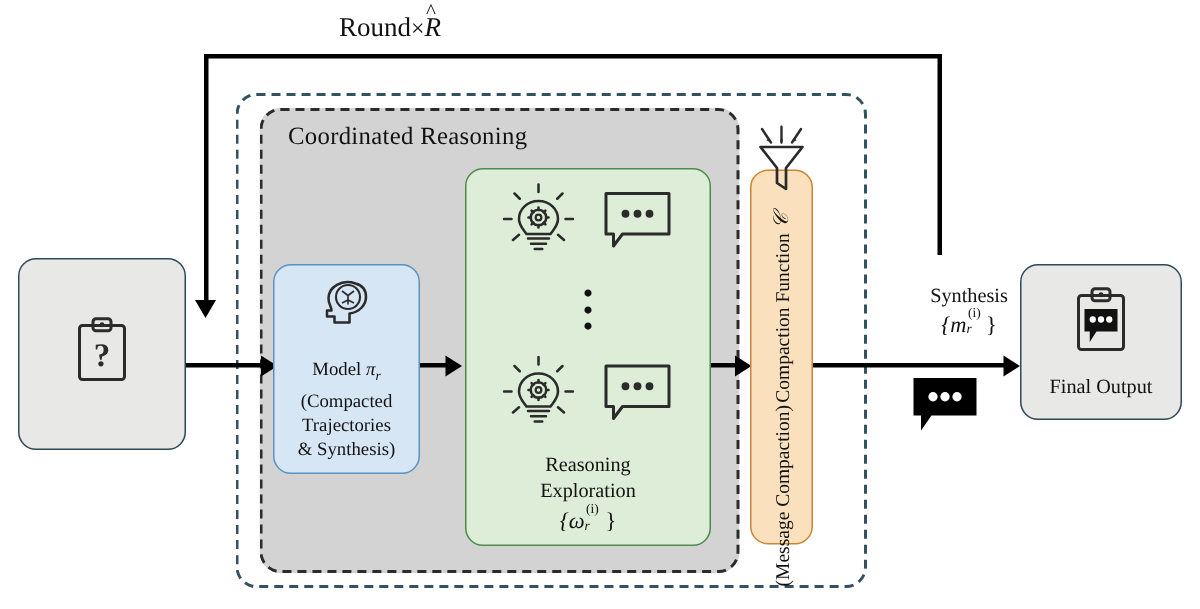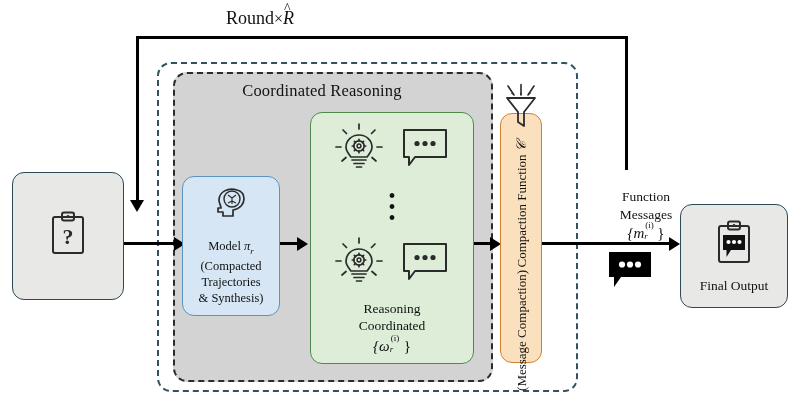--- a/index.html
+++ b/index.html
@@ -1,20 +1,20 @@
 <!DOCTYPE html>
 <html><head>
 <meta charset="utf-8">
 <style>
   html,body{margin:0;padding:0;background:#ffffff;}
   body{width:800px;height:406px;overflow:hidden;
        font-family:"Liberation Serif","DejaVu Serif",serif;color:#111;}
   #stage{position:relative;width:800px;height:406px;}
 
-  .abs{position:absolute;box-sizing:border-box;text-align:center;}
+  .abs{position:absolute;box-sizing:border-box;}
 
   
   .outer-dash{
     left:157px; top:62px; width:421px; height:330px;
     border:2px dashed #33525f; border-radius:14px; background:transparent;
   }
   
   .inner-dash{
     left:173px; top:72px; width:320px; height:310px;
     border:2px dashed #2b2b2b; border-radius:14px; background:#d3d3d3;
@@ -38,21 +38,21 @@
   }
   .box-traj{
     left:310px; top:112px; width:164px; height:252px;
     background:#ddedd8; border:1.6px solid #4f8a4a;
   }
   .box-compaction{
     left:500px; top:113px; width:42px; height:250px;
     background:#fae0bd; border:1.6px solid #cb8433;
   }
   .box-final{
-    left:680px; top:204px; width:108px; height:104px;
+    left:680px; top:176px; width:108px; height:104px;
     background:#e8e8e6; border:1.6px solid #2d4a5a;
   }
 
   .lbl{font-size:13.5px; line-height:17px; color:#111;}
   .lbl-sm{font-size:12.5px; line-height:16px;}
   .mathi{font-style:italic; font-family:"Liberation Serif","DejaVu Serif",serif;}
 
   
   .vtext{
     writing-mode:vertical-rl; transform:rotate(180deg);
@@ -193,21 +193,21 @@
           <path d="M3 3 L45 3 L45 30 L14 30 L8 38 L8 30 L3 30 Z" fill="none" stroke="#2b2b2b" stroke-width="2" stroke-linejoin="round"></path>
           <circle cx="16" cy="16.5" r="2.6" fill="#2b2b2b"></circle>
           <circle cx="24" cy="16.5" r="2.6" fill="#2b2b2b"></circle>
           <circle cx="32" cy="16.5" r="2.6" fill="#2b2b2b"></circle>
         </svg>
       </span>
     </div>
 
     <div class="lbl" style="margin-top:9px;">
       <div>Reasoning</div>
-      <div>Coordinated</div>
+      <div>Exploration</div>
       <div style="margin-top:2px;font-size:15px;">
         <span class="mathi">{ω</span><span style="display:inline-block;position:relative;width:14px;height:1em;vertical-align:baseline;">
           <span class="mathi" style="position:absolute;left:0;top:5px;font-size:9px;">r</span>
           <span style="position:absolute;left:1px;top:-6px;font-size:9px;">(i)</span>
         </span><span>}</span>
       </div>
     </div>
   </div>
 
   <div class="abs hline" style="left:474px; top:242px; width:22px;"></div>
@@ -231,22 +231,21 @@
     </div>
     <div class="vtext" style="margin-top:2px;">
       <span>(Message Compaction)</span>
     </div>
   </div>
 
   <div class="abs hline" style="left:542px; top:242px; width:132px;"></div>
   <div class="abs arrowhead-r" style="left:669px; top:236.5px;"></div>
 
   <div class="abs compacted-label">
-    <div>Function</div>
-    <div>Messages</div>
+    <div>Synthesis</div>
     <div style="font-size:15px;">
       <span class="mathi">{m</span><span style="display:inline-block;position:relative;width:13px;height:1em;">
         <span class="mathi" style="position:absolute;left:0;top:5px;font-size:9px;">r</span>
         <span style="position:absolute;left:1px;top:-6px;font-size:9px;">(i)</span>
       </span><span>}</span>
     </div>
   </div>
 
   <div class="abs" style="left:607px; top:250px;">
     <svg width="46" height="40" viewBox="0 0 46 40">

